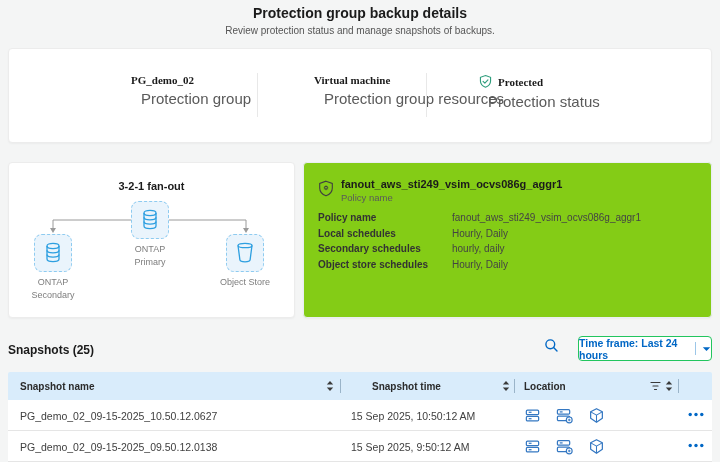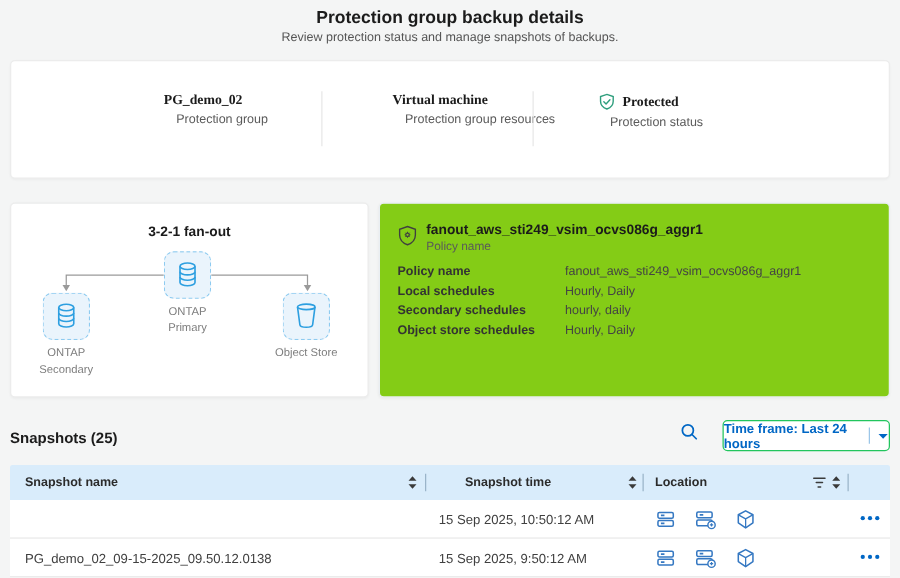--- a/index.html
+++ b/index.html
@@ -15,21 +15,21 @@
     position:absolute;background:#fff;border:1px solid #ececec;border-radius:4px;
     box-shadow:0 1px 2px rgba(0,0,0,0.04);box-sizing:border-box;
   }
   
   .page-title{left:0;right:0;top:5px;text-align:center;font-size:14px;font-weight:bold;color:#1b1b1b;}
   .page-subtitle{left:0;right:0;top:25px;text-align:center;font-size:10px;color:#555;}
   
   .summary-card{left:8px;top:48px;width:704px;height:95px;}
   .summary-item{position:absolute;top:25px;}
   .summary-value{font-size:11px;font-weight:bold;color:#1b1b1b;display:flex;align-items:center;gap:5px;font-family:Liberation Serif, serif;}
-  .summary-label{font-size:10px;color:#5a5a5a;margin-top:4px;padding-left:10px;}
+  .summary-label{font-size:15px;color:#5a5a5a;margin-top:4px;padding-left:10px;}
   .v-divider{position:absolute;top:24px;width:1px;height:44px;background:#e8e8e8;}
   
   .topo-card{left:8px;top:162px;width:287px;height:156px;}
   .topo-title{position:absolute;left:0;right:0;top:17px;text-align:center;font-size:11px;font-weight:bold;color:#1b1b1b;}
   .topo-node{position:absolute;width:38px;height:38px;border:1px dashed #8ecbf0;background:#eaf4fc;border-radius:8px;
     display:flex;align-items:center;justify-content:center;box-sizing:border-box;}
   .node-primary{left:122px;top:38px;}
   .node-secondary{left:25px;top:71px;}
   .node-objectstore{left:217px;top:71px;}
   .topo-label{position:absolute;width:90px;text-align:center;font-size:9px;color:#7d7d7d;line-height:13px;}
@@ -213,20 +213,21 @@
   </span>
   <span class="th-icon" style="left:657px;">
     <svg width="8" height="12" viewBox="0 0 8 12">
         <path d="M0.8 4.6 L4 1 L7.2 4.6 Z M0.8 7.4 L4 11 L7.2 7.4 Z" fill="#3a3a3a"></path>
       </svg>
   </span>
   <div class="th-div" style="left:670px;"></div>
 </div>
 
 <div class="abs tbl-row row0">
+  <div class="td-name">PG_demo_02_09-15-2025_10.50.12.0627</div>
   <div class="td-time">15 Sep 2025, 10:50:12 AM</div>
   <div class="loc-icons">
     <span>
       <svg width="17" height="17" viewBox="0 0 18 18">
         <rect x="2.5" y="3.2" width="13" height="4.8" rx="1.2" fill="none" stroke="#3578c2" stroke-width="1.3"></rect>
         <rect x="2.5" y="10" width="13" height="4.8" rx="1.2" fill="none" stroke="#3578c2" stroke-width="1.3"></rect>
         <line x1="5" y1="5.6" x2="8" y2="5.6" stroke="#3578c2" stroke-width="1.3"></line>
         <line x1="5" y1="12.4" x2="8" y2="12.4" stroke="#3578c2" stroke-width="1.3"></line>
       </svg>
     </span>

